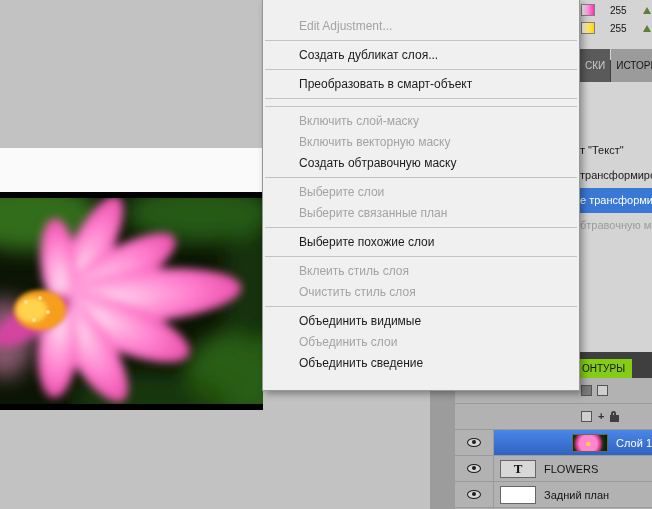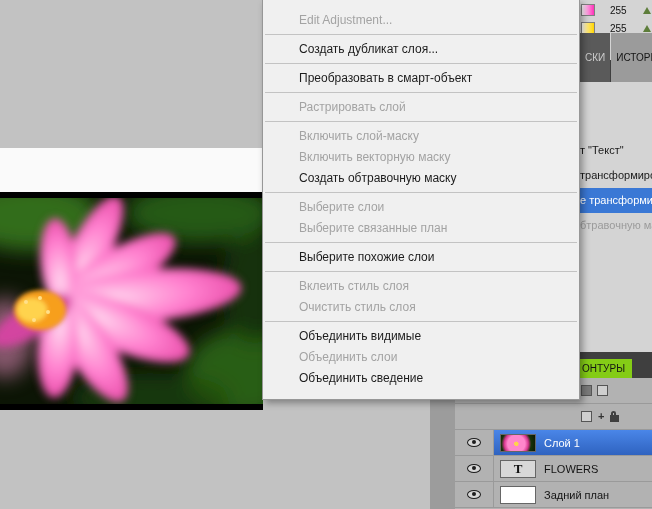--- a/index.html
+++ b/index.html
@@ -14,21 +14,21 @@
   
   .right-col{position:absolute;left:578px;top:0;width:74px;height:352px;background:#d4d4d4;z-index:2;overflow:hidden;}
   .slider-row{display:flex;align-items:center;gap:15px;padding:4px 1px 2px 3px;}
   .slider-bar{height:10px;flex:1;border:1px solid #808080;}
   .slider-bar.magenta{background:linear-gradient(to right,#ffffff,#ff9de0 45%,#ff2fb8);}
   .slider-bar.yellow{background:linear-gradient(to right,#ffffff,#ffe97a 45%,#ffd400);}
   .slider-val{width:18px;font-size:10px;color:#111;}
   .tri-up{width:0;height:0;border-left:4px solid transparent;border-right:4px solid transparent;border-bottom:7px solid #5d7d3a;}
   .rc-gap{height:24px;}
   .rc-tabs{height:22px;background:#3f3f3f;display:flex;align-items:flex-end;gap:1px;padding-left:2px;}
-  .rc-tab{height:17px;line-height:17px;padding:16px 5px;font-size:10px;white-space:nowrap;}
+  .rc-tab{height:17px;line-height:17px;padding:8px 5px;font-size:10px;white-space:nowrap;}
   .rc-tab.inactive{background:#5a5a5a;color:#cccccc;}
   .rc-tab.active{background:#9b9b9b;color:#141414;}
   .hist-gap{height:56px;}
   .hist-row{height:25px;line-height:25px;font-size:11px;color:#1a1a1a;padding-left:2px;white-space:nowrap;overflow:hidden;}
   .hist-row.selected{background:#3a78d5;color:#ffffff;}
   .hist-row.undone{color:#9b9b9b;}
 
   
   .dock-strip{position:absolute;left:430px;top:350px;width:25px;height:159px;background:#9c9c9c;z-index:2;}
 
@@ -42,29 +42,29 @@
   .sq.dark{background:#7a7a7a;}
   .plus-glyph{font-size:11px;font-weight:bold;color:#333;line-height:9px;}
   .lock{position:relative;width:9px;height:7px;background:#3f3f3f;margin-top:4px;}
   .lock::before{content:"";position:absolute;left:1px;top:-4px;width:5px;height:4px;border:2px solid #3f3f3f;border-bottom:none;border-radius:3px 3px 0 0;box-sizing:border-box;}
   .layer-row{height:26px;display:flex;align-items:stretch;border-bottom:1px solid #9a9a9a;box-sizing:border-box;}
   .eye-cell{width:38px;display:flex;align-items:center;justify-content:center;border-right:1px solid #9a9a9a;}
   .eye{position:relative;width:14px;height:9px;}
   .eye::before{content:"";position:absolute;left:0;top:0;right:0;bottom:0;border:1px solid #1d1d1d;border-radius:50%;background:#d6d6d6;}
   .eye::after{content:"";position:absolute;left:5px;top:2px;width:4px;height:4px;border-radius:50%;background:#1d1d1d;}
   .layer-content{flex:1;display:flex;align-items:center;gap:8px;padding-left:6px;}
-  .layer-row.selected .layer-content{background:linear-gradient(#4a86e8,#2f63c0);color:#ffffff;}
+  .layer-row.selected .layer-content{background:linear-gradient(#4a86e8,#2f63c0);color:#ffffff;justify-content:flex-end;}
   .thumb{width:36px;height:18px;border:1px solid #666;box-sizing:border-box;background:#ffffff;flex:0 0 auto;}
   .thumb.flower{background:radial-gradient(circle at 45% 55%, #ffd34d 0 10%, #ff86cc 12% 42%, #d6368f 58%, #16330a 72%, #0c1505 100%);}
   .thumb.text-thumb{background:#d8d8d8;display:flex;align-items:center;justify-content:center;font-family:"Liberation Serif",serif;font-weight:bold;font-size:13px;color:#111;}
   .layer-name{font-size:11px;color:#141414;white-space:nowrap;}
   .layer-row.selected .layer-name{color:#ffffff;}
 
   
-  .context-menu{position:absolute;left:262px;top:0;width:318px;background:#f0f0f0;border:1px solid #979797;border-top:none;box-sizing:border-box;z-index:20;box-shadow:3px 3px 7px rgba(0,0,0,0.35);padding:10px 0;}
+  .context-menu{position:absolute;left:262px;top:0;width:318px;background:#f0f0f0;border:1px solid #979797;border-top:none;box-sizing:border-box;z-index:20;box-shadow:3px 3px 7px rgba(0,0,0,0.35);padding:16px 0;}
   .mi{height:21px;line-height:21px;padding-left:36px;font-size:12px;color:#1c1c1c;white-space:nowrap;cursor:default;}
   .mi.disabled{color:#a3a3a3;}
   .sep{height:8px;position:relative;}
   .sep::after{content:"";position:absolute;left:2px;right:2px;top:3px;height:1px;background:#c3c3c3;}
 </style>
 </head>
 <body>
 
 <div id="stage">
 
@@ -185,21 +185,20 @@
     </div>
   </div>
 
   <div class="context-menu">
     <div class="mi disabled">Edit Adjustment...</div>
     <div class="sep"></div>
     <div class="mi">Создать дубликат слоя...</div>
     <div class="sep"></div>
     <div class="mi">Преобразовать в смарт-объект</div>
     <div class="sep"></div>
-    <div class="mi disabled">Растрировать слой</div>
     <div class="sep"></div>
     <div class="mi disabled">Включить слой-маску</div>
     <div class="mi disabled">Включить векторную маску</div>
     <div class="mi">Создать обтравочную маску</div>
     <div class="sep"></div>
     <div class="mi disabled">Выберите слои</div>
     <div class="mi disabled">Выберите связанные план</div>
     <div class="sep"></div>
     <div class="mi">Выберите похожие слои</div>
     <div class="sep"></div>

